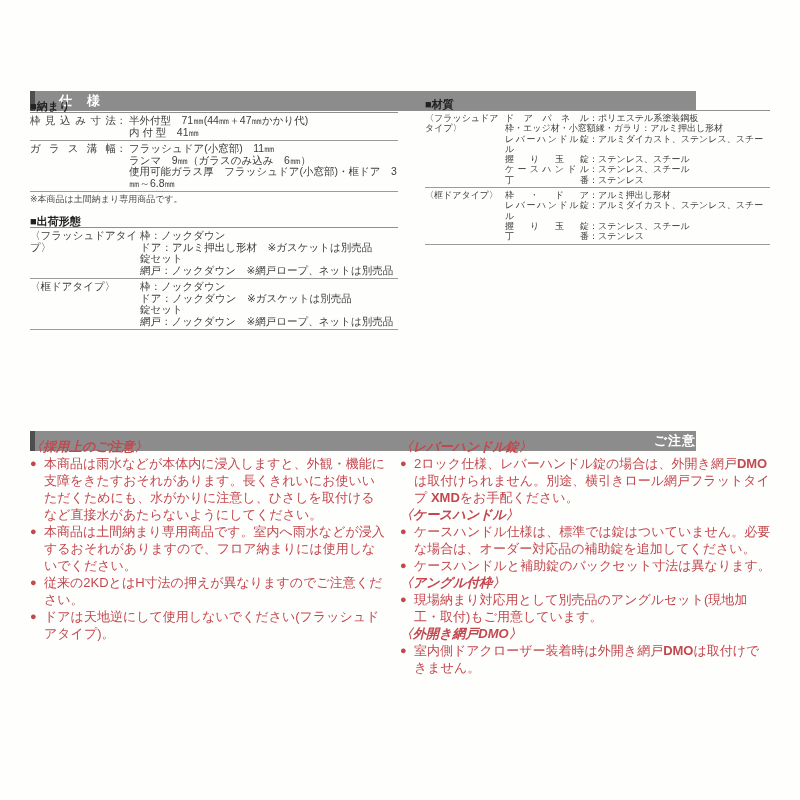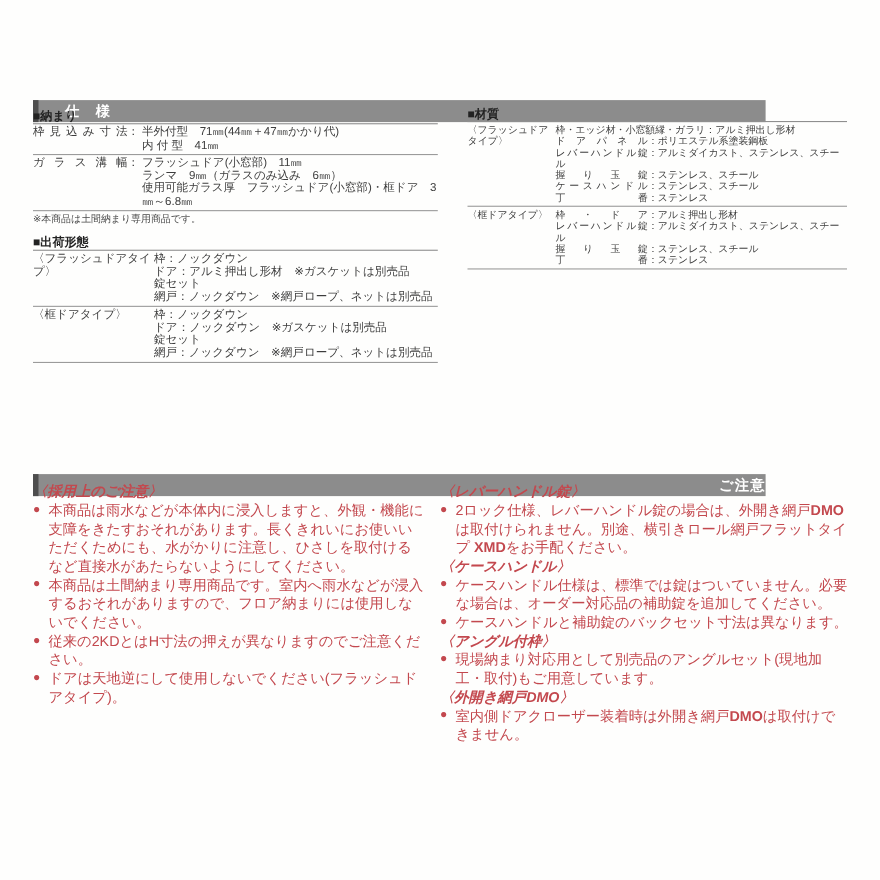--- a/index.html
+++ b/index.html
@@ -99,22 +99,22 @@
       </div>
     </section>
 </div>
 
 <div id="spec-right">
   <section id="material">
       <div class="sec-title">■材質</div>
       <div class="mrow">
         <div class="mlabel">〈フラッシュドアタイプ〉</div>
         <div class="mlines">
+          <div class="mline"><span class="msub">ドアパネル</span>：<span>ポリエステル系塗装鋼板</span></div>
           <div class="mline">枠・エッジ材・小窓額縁・ガラリ：アルミ押出し形材</div>
-          <div class="mline"><span class="msub">ドアパネル</span>：<span>ポリエステル系塗装鋼板</span></div>
           <div class="mline"><span class="msub">レバーハンドル錠</span>：<span>アルミダイカスト、ステンレス、スチール</span></div>
           <div class="mline"><span class="msub">握り玉錠</span>：<span>ステンレス、スチール</span></div>
           <div class="mline"><span class="msub">ケースハンドル</span>：<span>ステンレス、スチール</span></div>
           <div class="mline"><span class="msub">丁番</span>：<span>ステンレス</span></div>
         </div>
       </div>
       <div class="mrow">
         <div class="mlabel">〈框ドアタイプ〉</div>
         <div class="mlines">
           <div class="mline"><span class="msub">枠・ドア</span>：<span>アルミ押出し形材</span></div>

